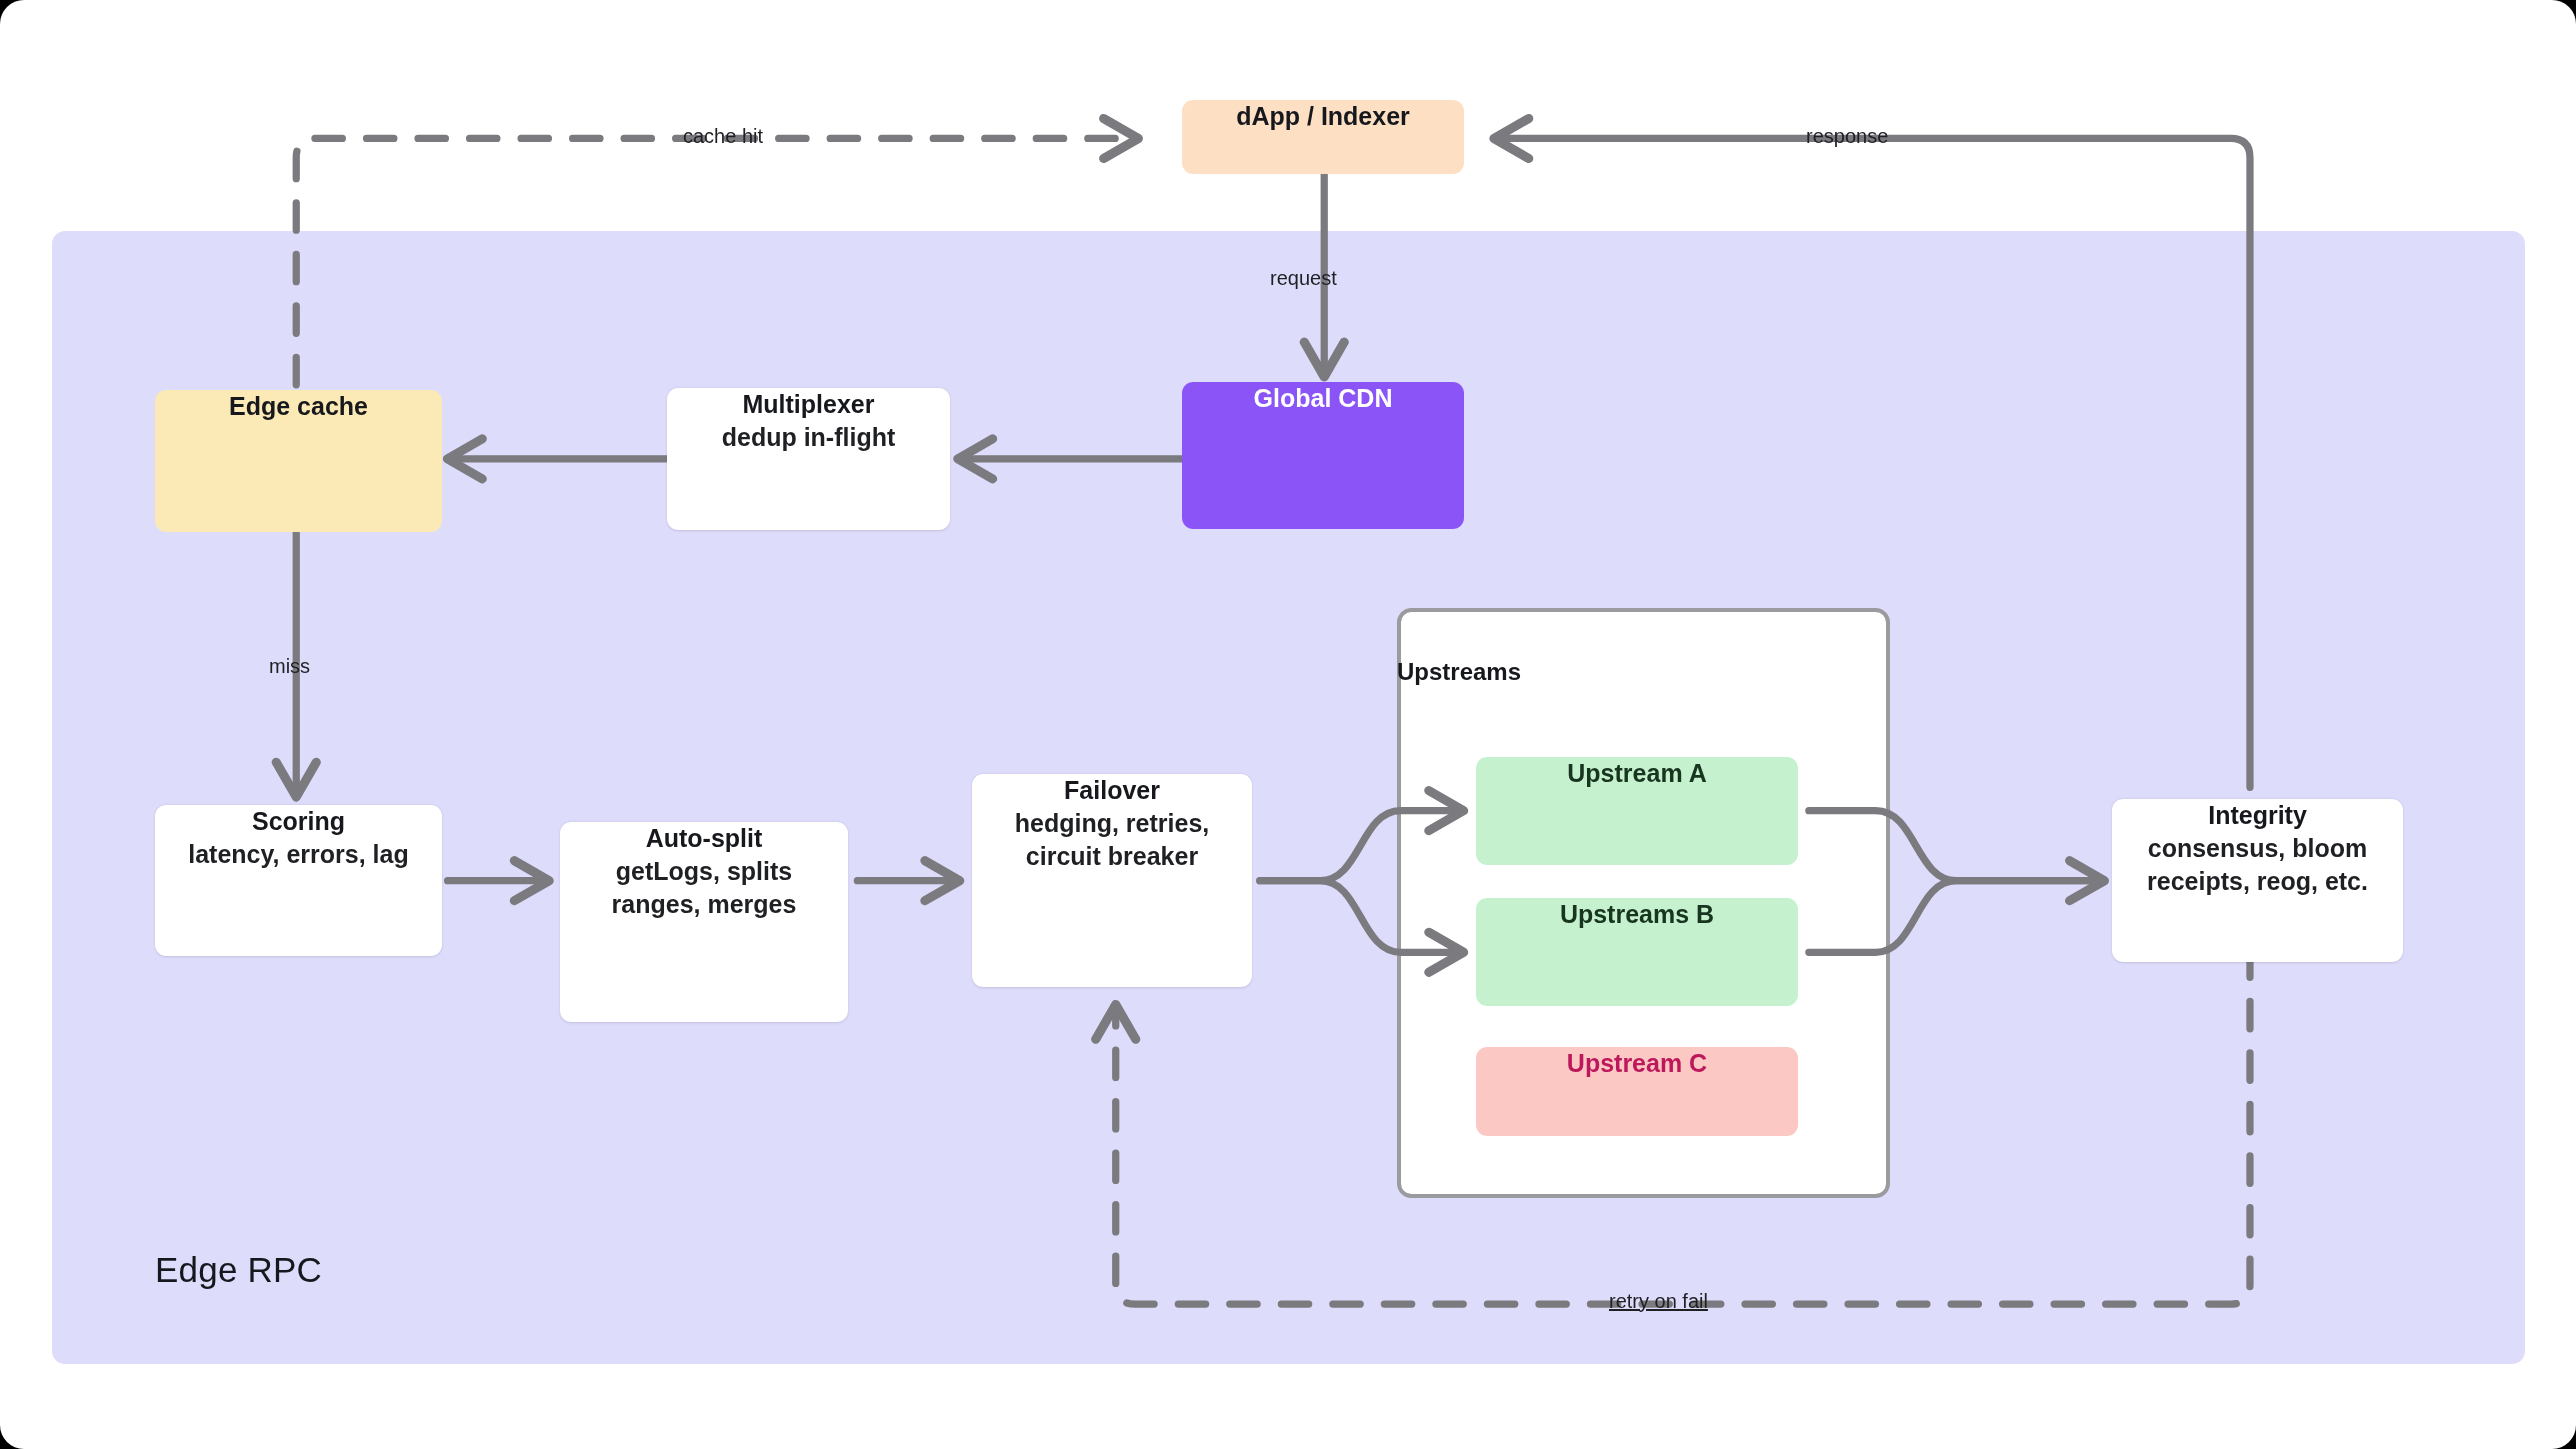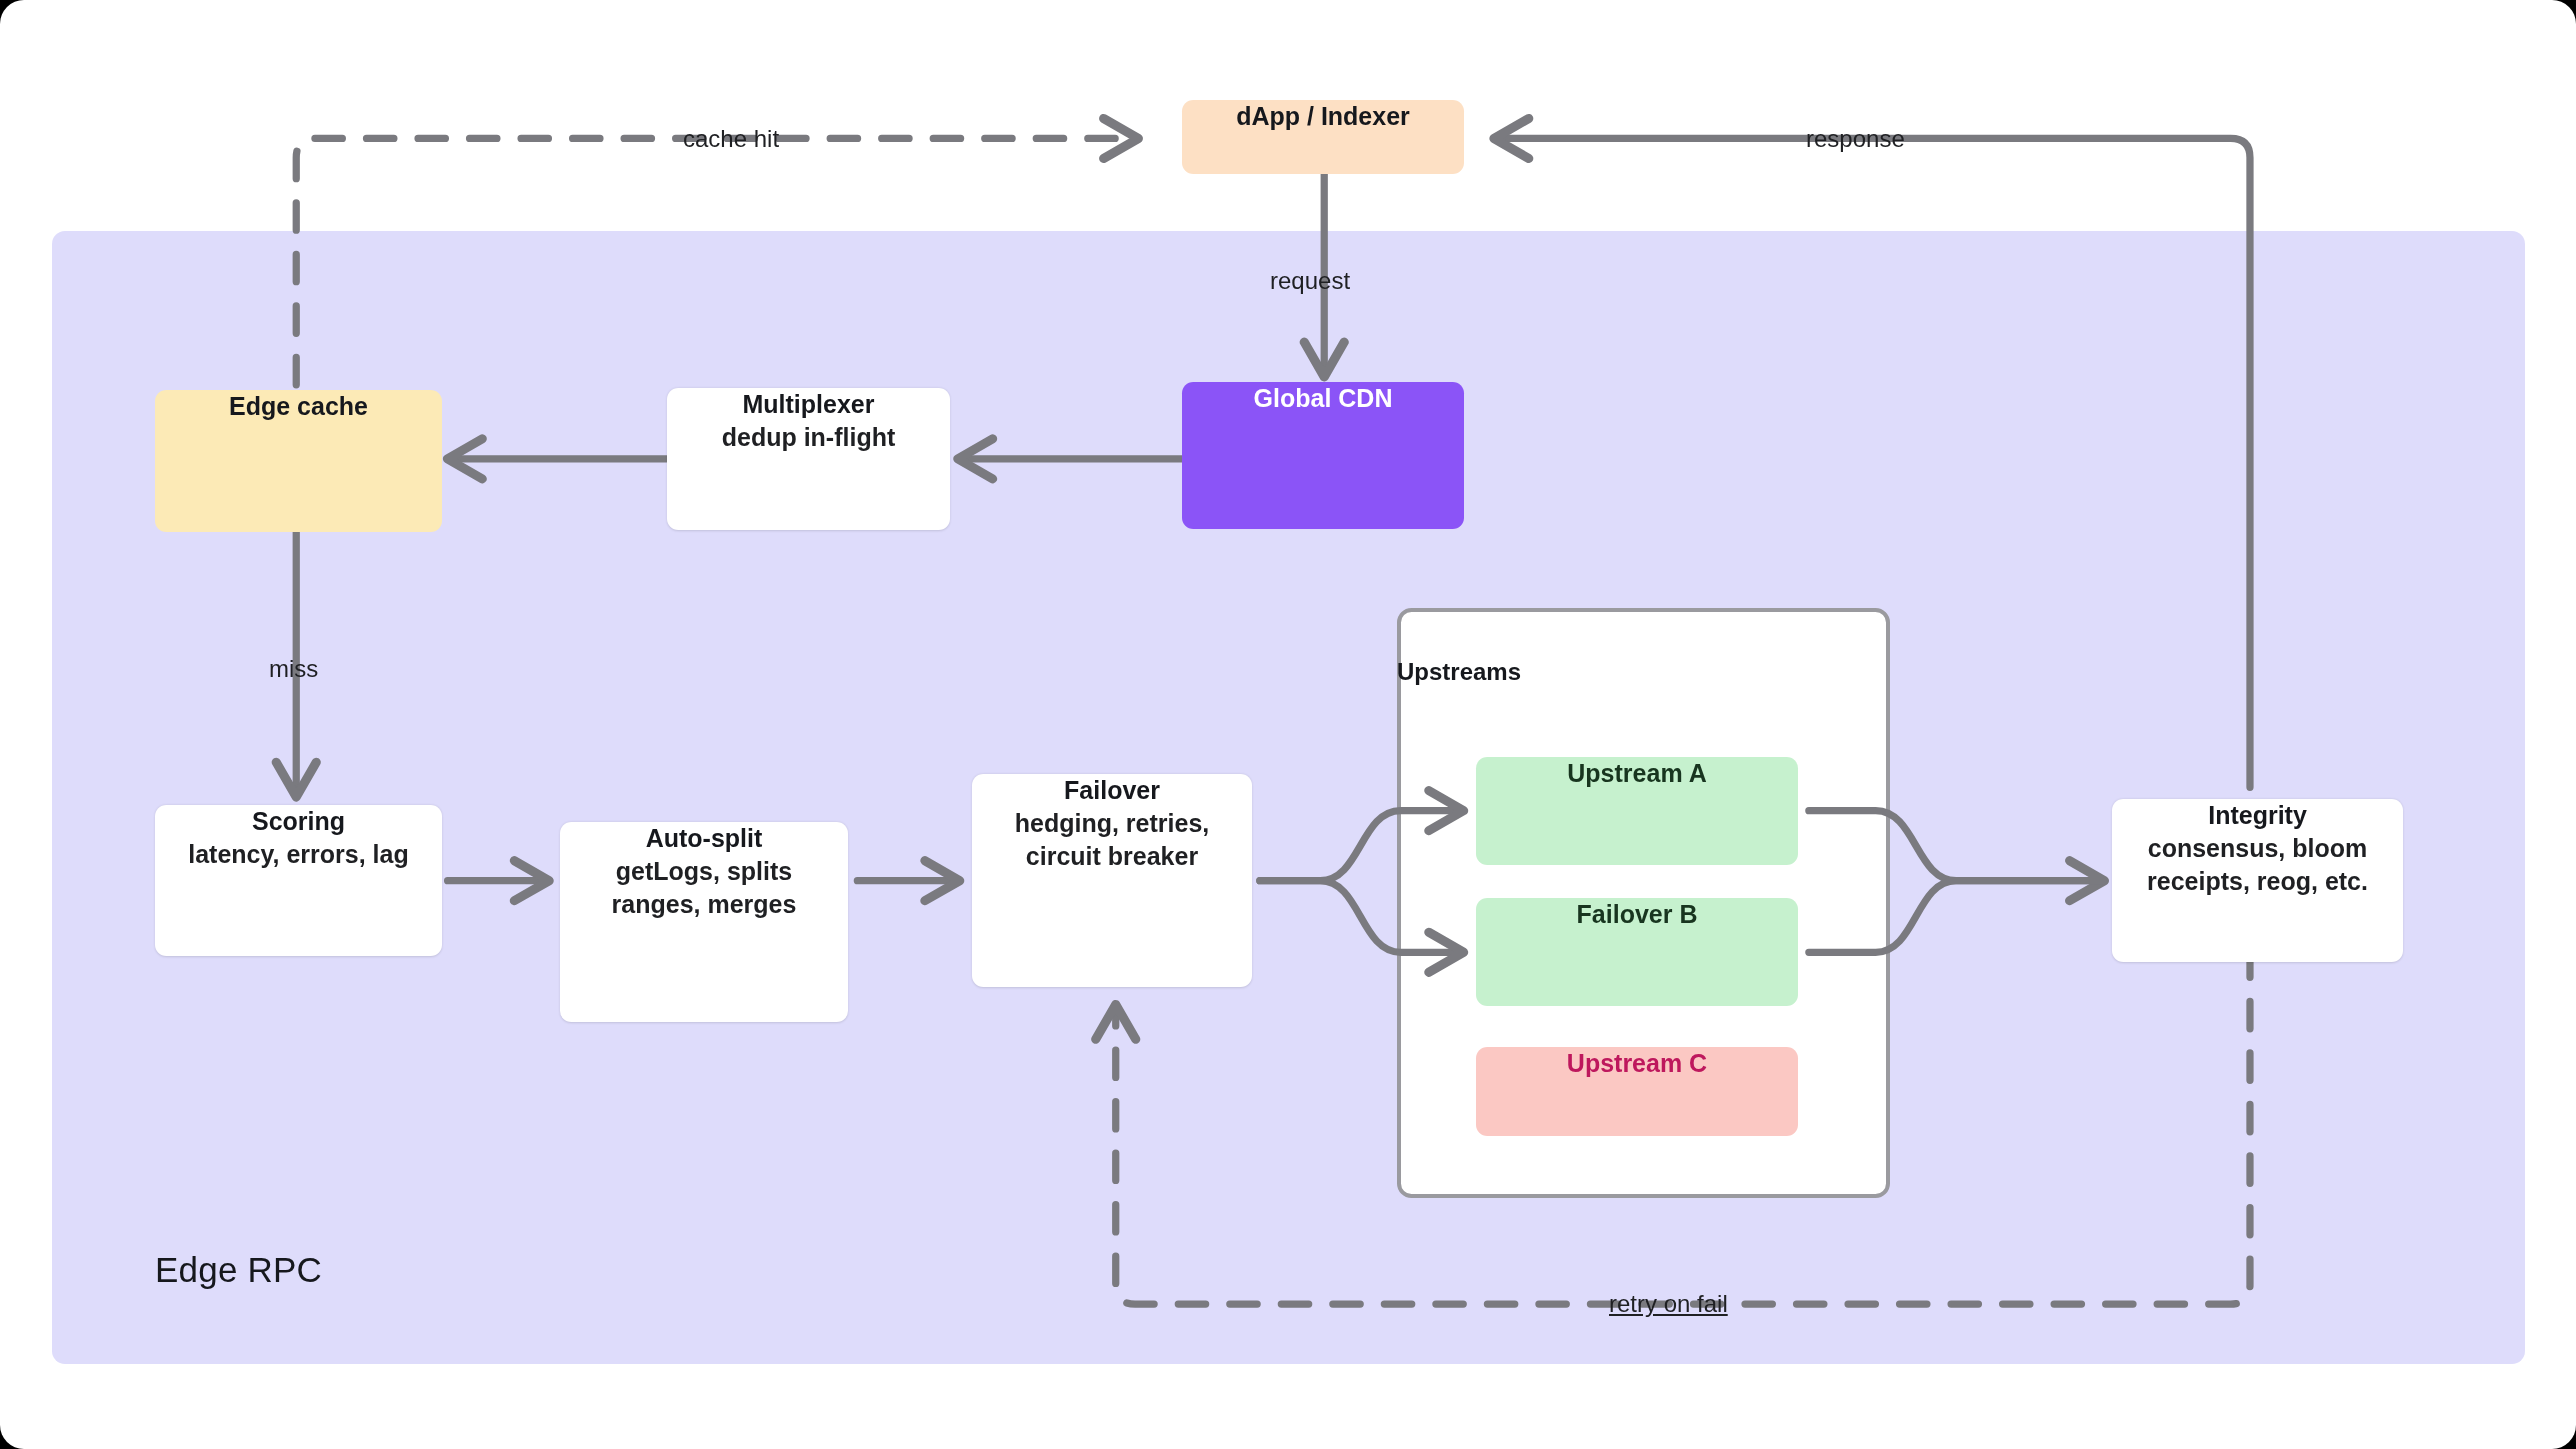--- a/index.html
+++ b/index.html
@@ -96,21 +96,21 @@
   .node.cream { background: #FCEAB6; }
   .node.violet { background: #8B54F7; }
   .node.violet .t { color: #ffffff; }
   .node.green { background: #C6F1CE; }
   .node.green .s { color: #18351f; }
   .node.pink  { background: #FBC8C3; }
   .node.pink .s { color: #be185d; }
 
   .edge-label {
     position: absolute;
-    font-size: 24px;
+    font-size: 20px;
     font-weight: 400;
     color: #1f2023;
     background: transparent;
     white-space: nowrap;
     z-index: 5;
   }
 </style>
 </head>
 <body>
 
@@ -197,21 +197,21 @@
     <div class="t">Failover</div>
     <div class="s">hedging, retries,</div>
     <div class="s">circuit breaker</div>
   </div>
 
   <div class="node green" style="left:1476px; top:757px; width:322px; height:108px;">
     <div class="s">Upstream A</div>
   </div>
 
   <div class="node green" style="left:1476px; top:898px; width:322px; height:108px;">
-    <div class="s">Failover B</div>
+    <div class="s">Upstreams B</div>
   </div>
 
   <div class="node pink" style="left:1476px; top:1047px; width:322px; height:89px;">
     <div class="s">Upstream C</div>
   </div>
 
   <div class="node white" style="left:2112px; top:799px; width:291px; height:163px;">
     <div class="t">Integrity</div>
     <div class="s">consensus, bloom</div>
     <div class="s">receipts, reog, etc.</div>

